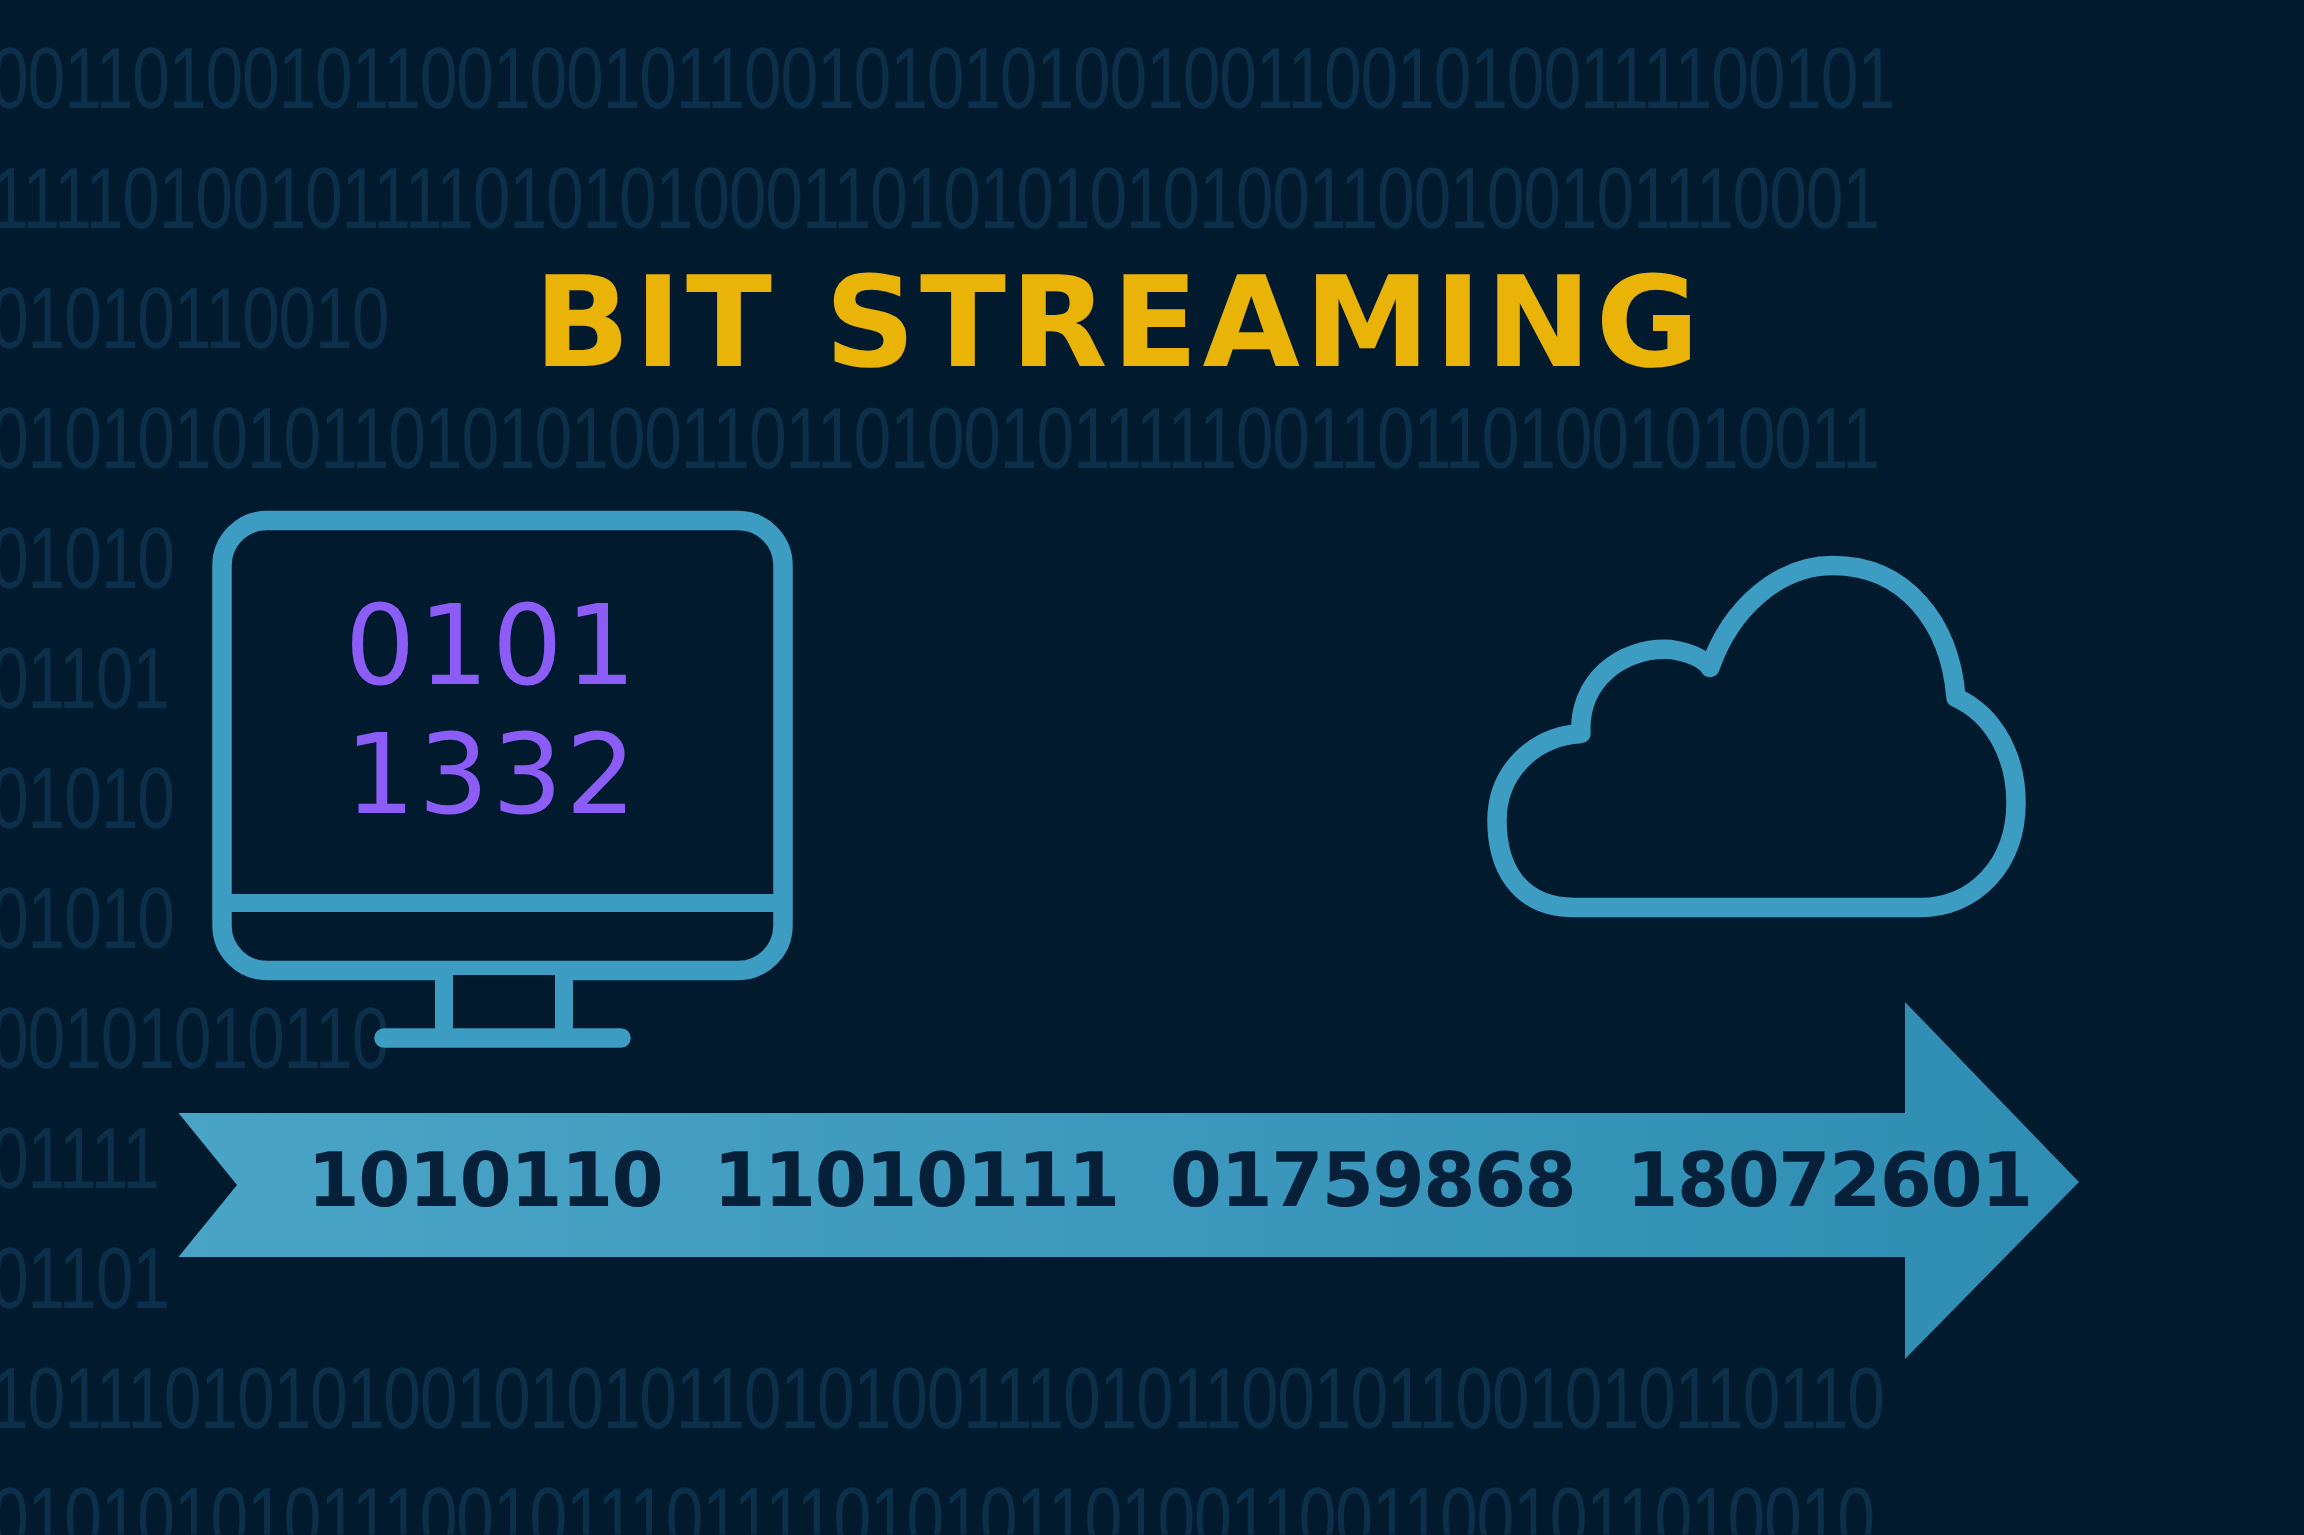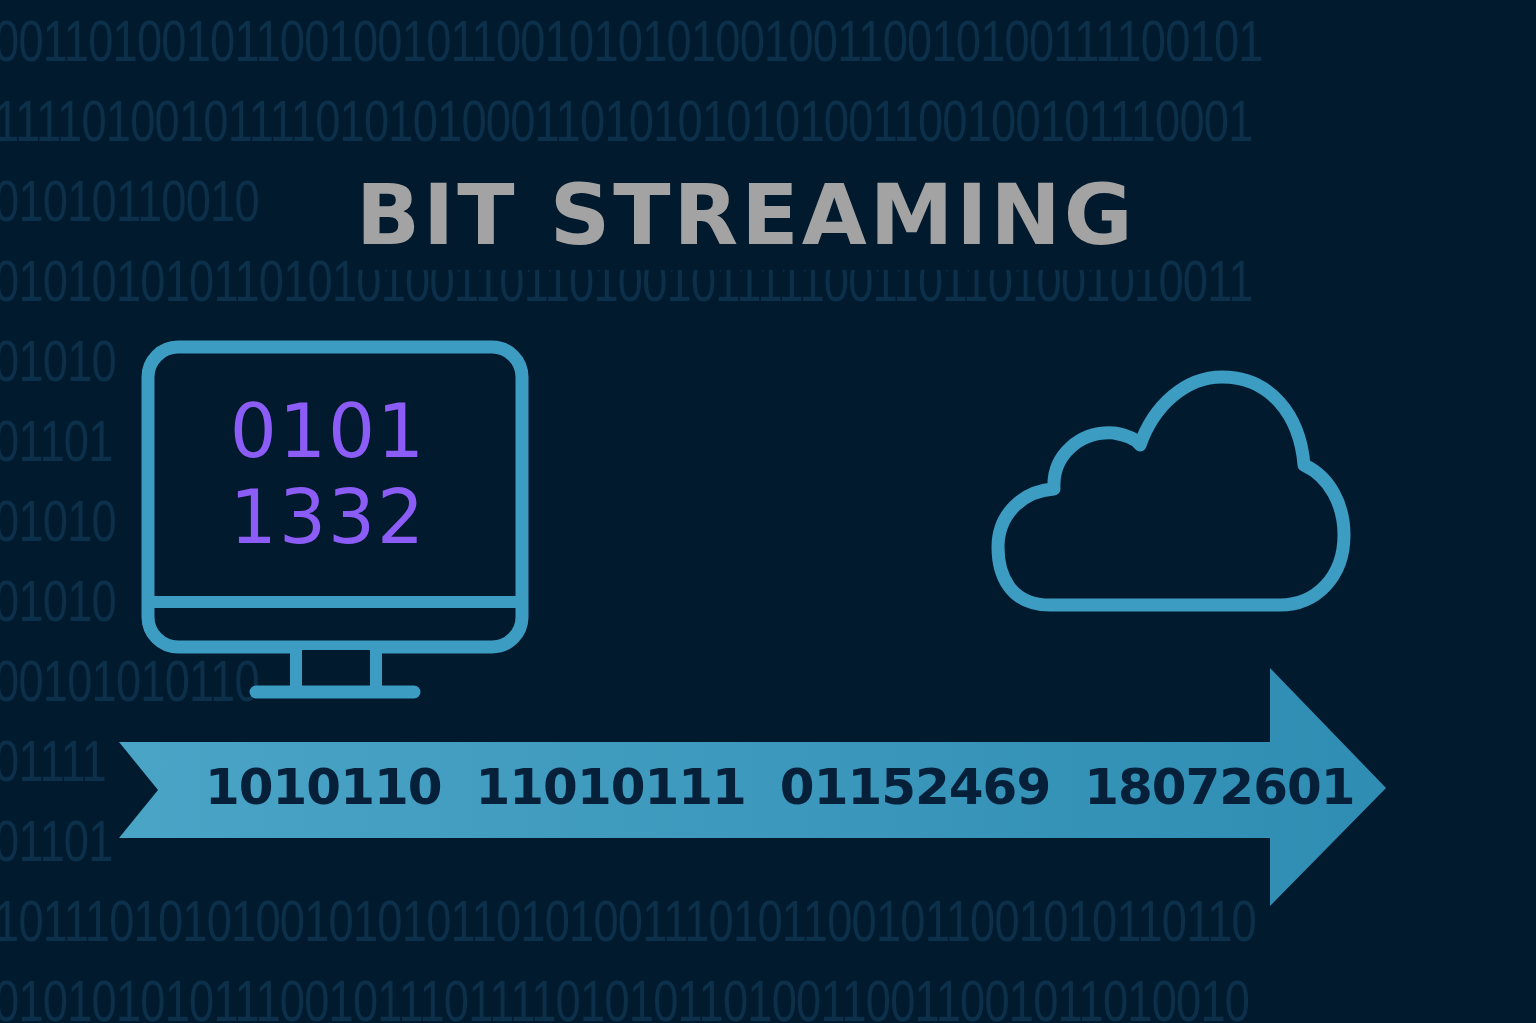--- a/index.html
+++ b/index.html
@@ -2,32 +2,32 @@
 <html><head>
 <meta charset="utf-8">
 <style>
   html, body { margin:0; padding:0; }
   body {
     width:1536px; height:1023px; overflow:hidden;
     background:#021a2e;
     font-family:"DejaVu Sans", sans-serif;
     position:relative;
   }
-  .bg-rows { position:absolute; inset:0; overflow:hidden; }
+  .bg-rows { position:absolute; inset:0; overflow:hidden;margin-top:12px; }
   .bg-row {
     position:absolute; left:-6px; white-space:nowrap;
     font-family:"Liberation Sans Narrow","Liberation Sans", sans-serif;
     font-size:58px; letter-spacing:-1px; line-height:1;
     color:#0c3049; transform:scaleX(0.78); transform-origin:left center;
     width:2000px;
   }
   .title {
     position:absolute; left:352px; top:160px; width:790px;
     font-family:"DejaVu Sans", sans-serif; font-weight:bold;
-    font-size:84px; color:#a3a3a3; letter-spacing:3px;
+    font-size:84px; color:#eab308; letter-spacing:3px;
     background:#021a2e; padding:0 4px; line-height:110px;
   }
   .icon { position:absolute; }
   .monitor-digits {
     position:absolute; left:228px; top:388px; width:200px;
     font-family:"DejaVu Sans", sans-serif; font-size:74px;
     line-height:86px; color:#8b5cf6; text-align:center; letter-spacing:2px;
   }
   .stream-text {
     position:absolute; left:205px; top:758px;
@@ -78,14 +78,14 @@
 <svg class="icon" style="left:0;top:0" width="1536" height="1023">
   <defs>
     <linearGradient id="ag" x1="0" x2="1" y1="0" y2="0">
       <stop offset="0" stop-color="#4aa4c6"></stop>
       <stop offset="1" stop-color="#2f8db3"></stop>
     </linearGradient>
   </defs>
   <polygon points="119,742 1270,742 1270,668 1386,788 1270,906 1270,838 119,838 158,790" fill="url(#ag)"></polygon>
 </svg>
 <div class="stream-text">
-  <span>1010110</span><span>11010111</span><span>01152469</span><span>18072601</span>
+  <span>1010110</span><span>11010111</span><span>01759868</span><span>18072601</span>
 </div>
 
 </body></html>

